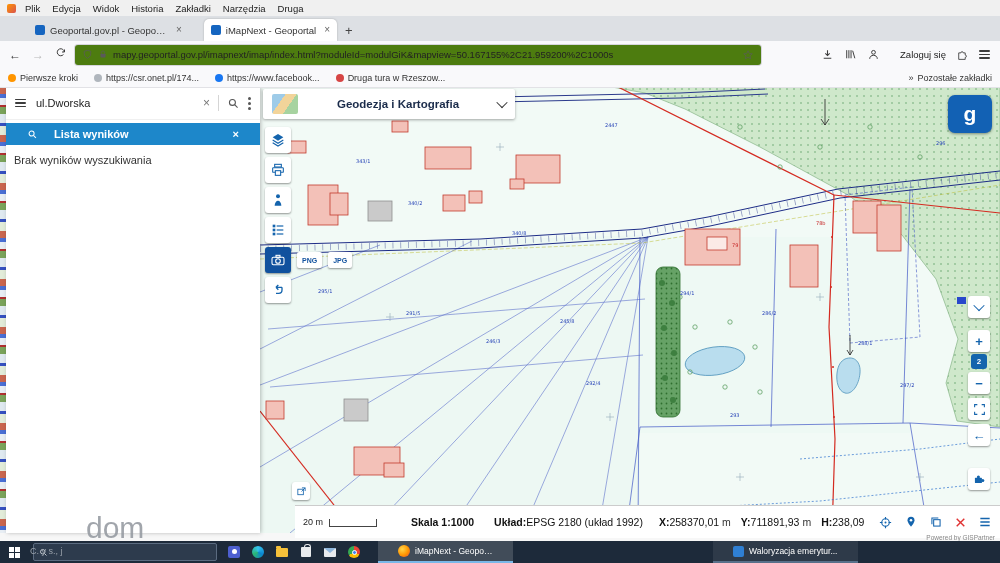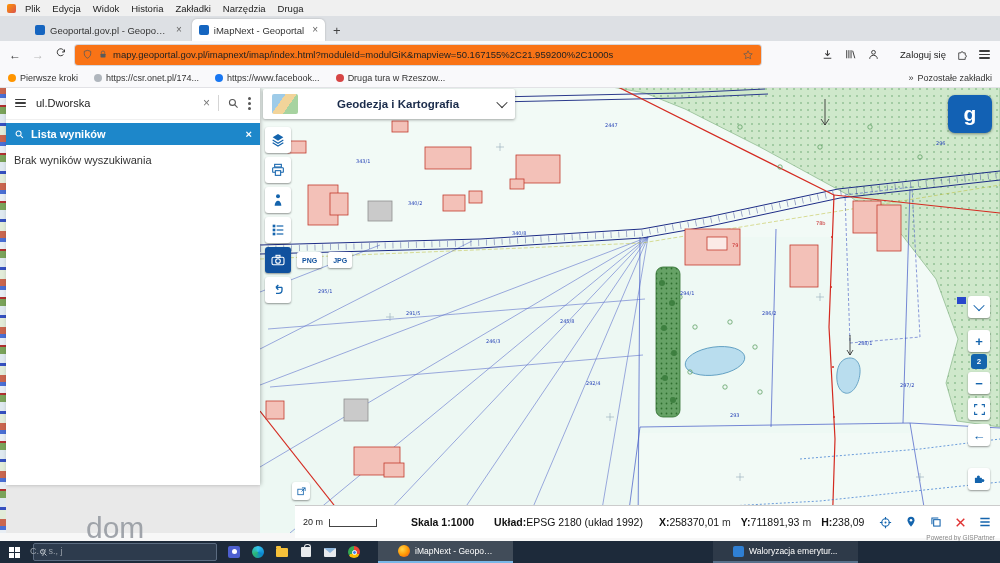--- a/index.html
+++ b/index.html
@@ -8,33 +8,33 @@
 
   
   #menubar{position:absolute;top:0;left:0;right:0;height:16px;background:#f0f0f0;
     display:flex;align-items:center;font-size:9.5px;color:#222;padding-left:4px;z-index:30;}
   .menu-item{padding:0 6px;cursor:default;}
   .app-dot{width:9px;height:9px;border-radius:2px;background:linear-gradient(135deg,#ff9500,#d9534f);margin:0 3px;}
 
   #tabbar{position:absolute;top:16px;left:0;right:0;height:25px;background:#dde0e4;
     display:flex;align-items:flex-end;z-index:30;}
   .tab{height:22px;display:flex;align-items:center;padding:0 7px;font-size:9.5px;color:#333;
-    border-radius:5px 5px 0 0;margin-left:3px;white-space:nowrap;}
+    border-radius:5px 5px 0 0;margin-left:15px;white-space:nowrap;}
   .tab.first{margin-left:28px;}
   .tab.active{background:#fff;box-shadow:0 0 2px rgba(0,0,0,.25);}
   .favicon{width:10px;height:10px;border-radius:2px;background:#1565c0;margin-right:5px;flex:0 0 auto;}
   .tab-title{max-width:118px;overflow:hidden;text-overflow:ellipsis;}
   .tab-close{margin-left:8px;color:#666;font-size:10px;line-height:1;}
   .newtab{font-size:13px;color:#444;margin:0 0 3px 8px;}
 
   #navbar{position:absolute;top:41px;left:0;right:0;height:27px;background:#f9f9fb;
     border-bottom:1px solid #d4d4d8;display:flex;align-items:center;padding:0 6px;gap:5px;z-index:30;}
   .nav-btn{width:18px;text-align:center;color:#3c3c3c;font-size:12px;flex:0 0 auto;}
   .nav-btn.disabled{color:#b8b8b8;}
-  #addressbar{width:672px;height:20px;background:#f97316;border-radius:3px;box-shadow:0 0 0 1px #d6d6dc;
+  #addressbar{width:672px;height:20px;background:#4d7c0f;border-radius:3px;box-shadow:0 0 0 1px #d6d6dc;
     display:flex;align-items:center;padding:0 7px;gap:5px;font-size:9.5px;color:#333;flex:0 0 auto;}
   #url-text{flex:1;overflow:hidden;white-space:nowrap;text-overflow:ellipsis;color:#222;}
   .chrome-icons{display:flex;align-items:center;gap:10px;margin-left:auto;padding-right:4px;}
   .ci{display:flex;align-items:center;color:#3c3c3c;}
   #account-pill{display:flex;align-items:center;gap:20px;font-size:9.5px;color:#222;}
   .burger{display:flex;flex-direction:column;gap:2px;}
   .burger i{display:block;width:11px;height:1.6px;background:#3c3c3c;border-radius:1px;}
 
   #bookmarksbar{position:absolute;top:68px;left:0;right:0;height:19px;background:#f9f9fb;
     border-bottom:1px solid #e2e2e6;display:flex;align-items:center;font-size:9px;color:#333;
@@ -45,30 +45,30 @@
 
   
   #map-strip{position:absolute;left:0;top:87px;width:6px;height:446px;z-index:5;
     background:repeating-linear-gradient(180deg,#c9664f 0 7px,#4a6fd4 7px 11px,#e8eef4 11px 18px,#b03030 18px 20px,#7aa35b 20px 27px,#dfe9f0 27px 36px,#3550c0 36px 39px,#e2ecd9 39px 48px);}
   #map-svg{position:absolute;left:260px;top:87px;width:740px;height:446px;z-index:1;display:block;}
   #map-svg .lbl{font-family:"DejaVu Sans",sans-serif;font-size:5px;}
   #map-svg .lbl.blue{fill:#2a46b8;}
   #map-svg .lbl.red{fill:#c62222;}
 
   
-  #left-panel{position:absolute;left:6px;top:87px;width:254px;height:398px;background:#fff;
+  #left-panel{position:absolute;left:6px;top:87px;width:254px;height:446px;background:#fff;
     z-index:20;box-shadow:1px 0 4px rgba(0,0,0,.25);}
   #panel-search{height:32px;display:flex;align-items:center;padding:0 9px;gap:8px;border-bottom:1px solid #f0f0f0;}
   #search-input{flex:1;border:none;outline:none;font-size:11px;color:#222;font-family:"Liberation Sans",sans-serif;min-width:0;}
   .gray-x{color:#777;font-size:12px;line-height:1;}
   .vsep{width:1px;height:16px;background:#d5d5d5;}
   .kebab{display:flex;flex-direction:column;gap:2px;}
   .kebab i{width:3px;height:3px;border-radius:50%;background:#555;}
   #results-header{margin-top:3px;height:22px;background:#1d87ca;color:#fff;display:flex;
-    align-items:center;padding:0 8px;gap:6px;font-size:11px;font-weight:bold;justify-content:space-between;}
+    align-items:center;padding:0 21px;gap:16px;font-size:11px;font-weight:bold;justify-content:space-between;}
   #results-empty{padding:9px 8px;font-size:11px;color:#333;}
 
   
   #module-header{position:absolute;left:263px;top:89px;width:234px;height:30px;background:#fff;
     z-index:20;display:flex;align-items:center;padding:0 9px;gap:8px;border-radius:2px;
     box-shadow:0 1px 3px rgba(0,0,0,.35);}
   #module-logo{width:26px;height:20px;border-radius:2px;flex:0 0 auto;
     background:linear-gradient(125deg,#9ecbe8 0 34%,#f2d49a 34% 62%,#a7d3a0 62%);}
   #module-title{flex:1;text-align:center;font-size:11.5px;font-weight:bold;color:#1a2b4a;}
   .chev-down{width:7px;height:7px;border-right:1.8px solid #333;border-bottom:1.8px solid #333;

